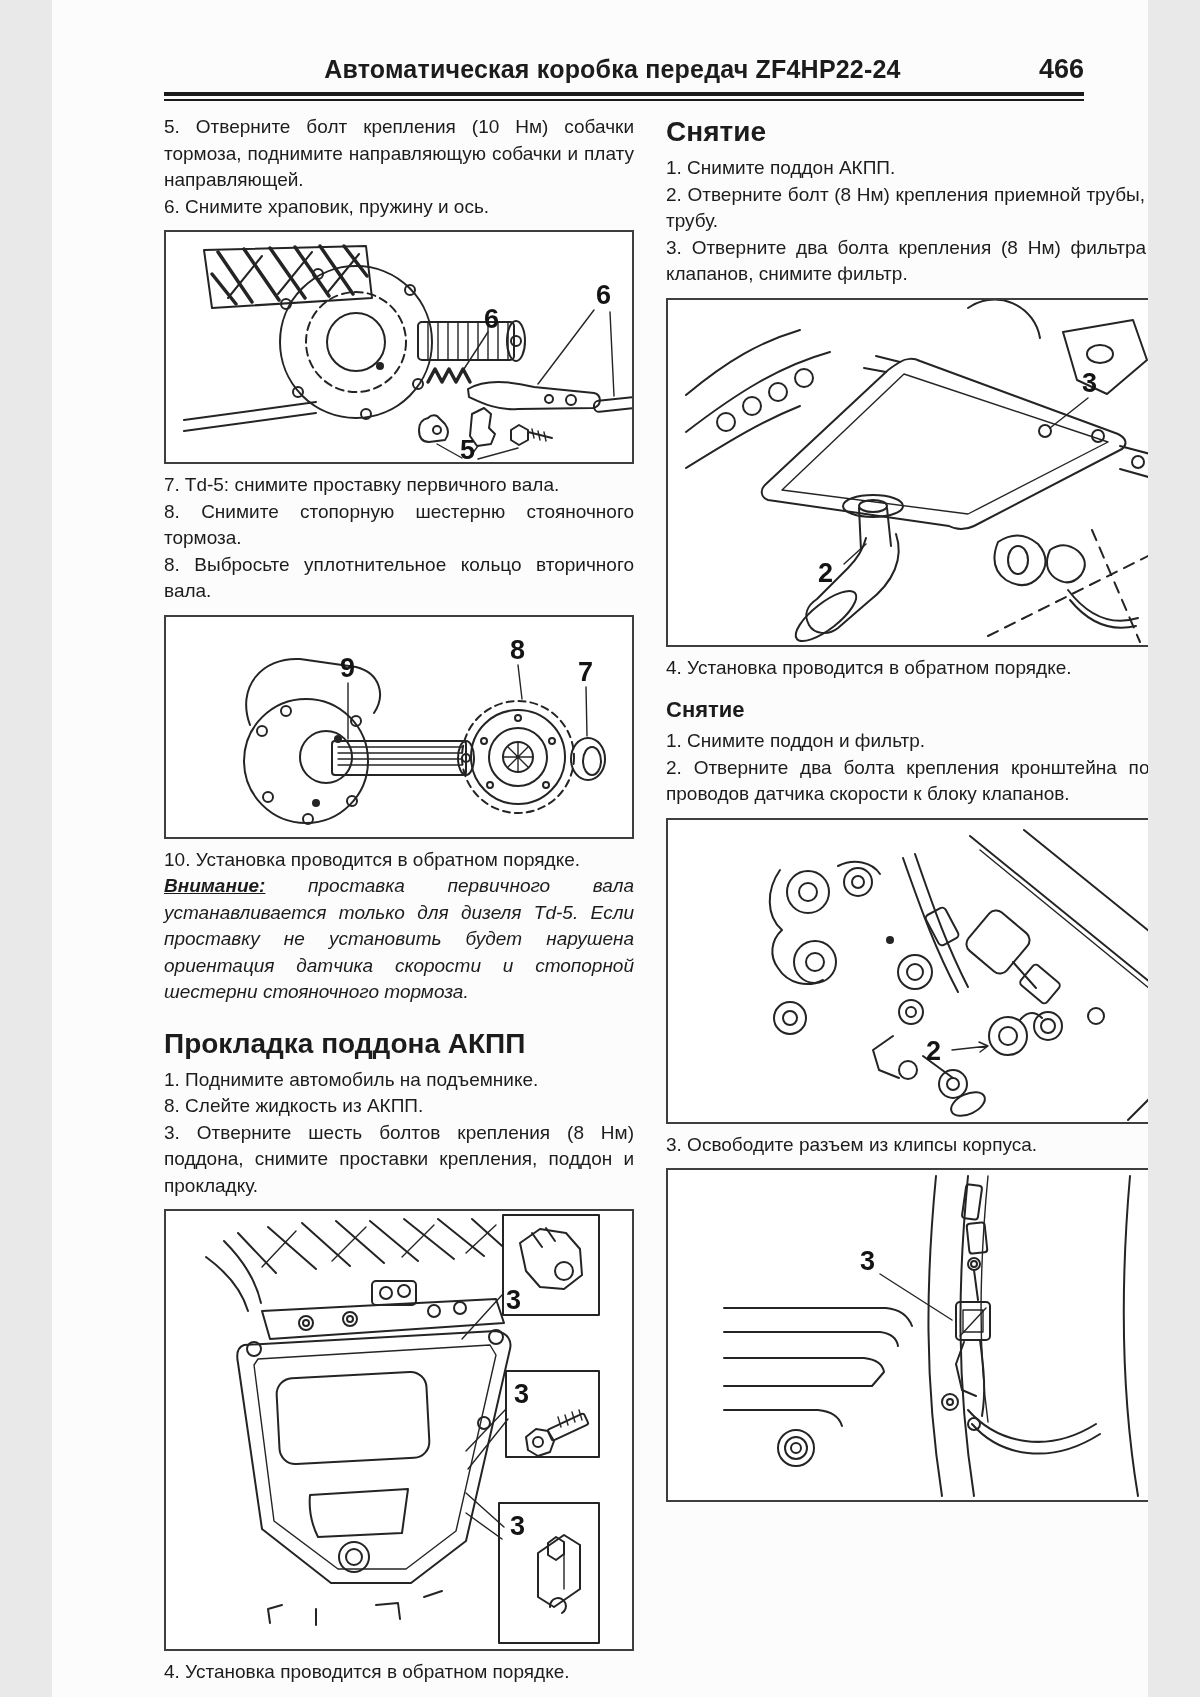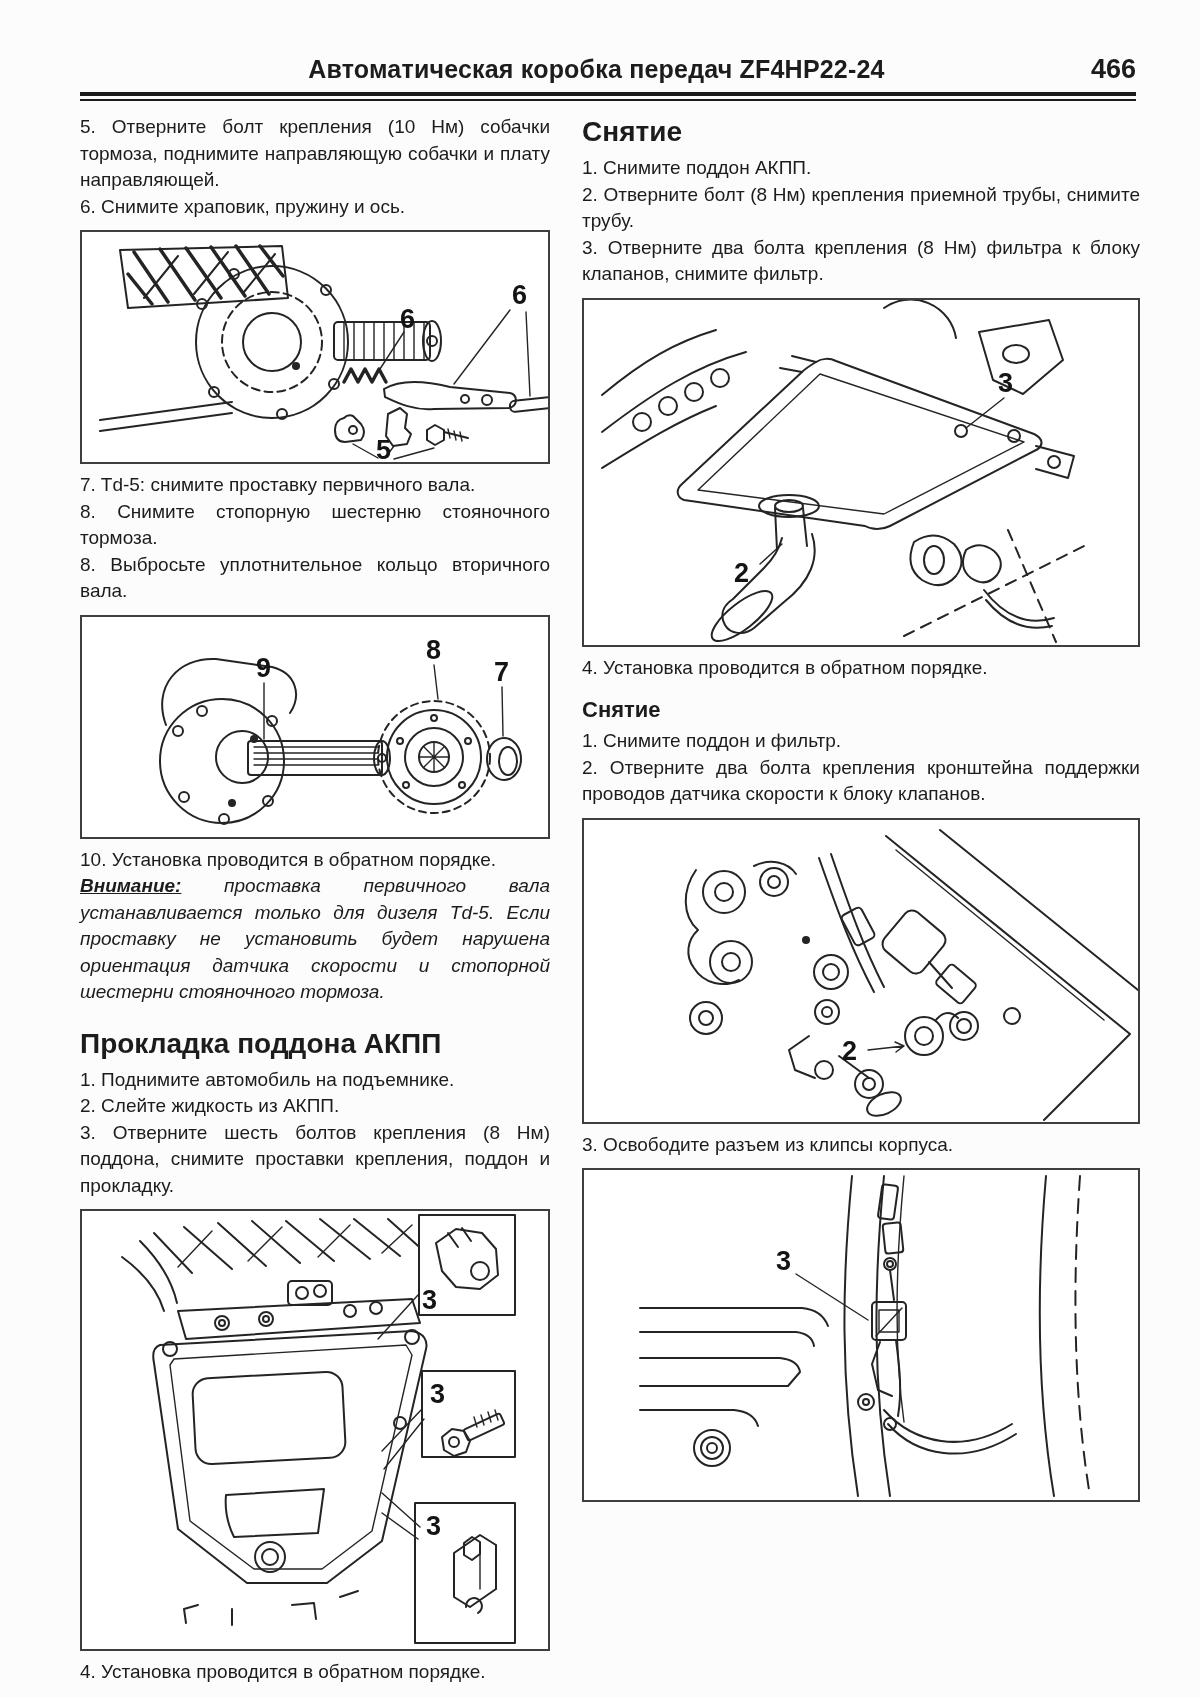--- a/index.html
+++ b/index.html
@@ -1,19 +1,19 @@
 <!DOCTYPE html>
 <html><head>
 <meta charset="utf-8">
 <style>
   html,body{margin:0;padding:0;background:#e9e9e9;}
   .page{
-    width:1200px;height:1697px;background:#fcfcfc;margin:0 auto;
+    width:1096px;height:1697px;background:#fcfcfc;margin:0 auto;
     font-family:"Liberation Sans",sans-serif;color:#1c1c1c;
-    box-sizing:border-box;padding:54px 64px 0 80px;overflow:hidden;position:relative;
+    box-sizing:border-box;padding:54px 64px 0 112px;overflow:hidden;position:relative;
   }
   
   .hdr{display:flex;align-items:baseline;}
   .hdr-title{flex:1;text-align:center;font-size:25px;font-weight:700;letter-spacing:.2px;padding-left:40px;}
   .hdr-page{font-size:27px;font-weight:700;padding-left:18px;}
   .hdr-rule{margin-top:7px;height:3px;border-top:4px solid #1b1b1b;border-bottom:2px solid #1b1b1b;}
   
   .cols{display:flex;gap:32px;margin-top:13px;}
   .col-l{width:470px;flex:none;}
   .col-r{width:558px;flex:none;}
@@ -145,21 +145,21 @@
           <text class="lbl" x="344" y="42">8</text>
           <text class="lbl" x="412" y="64">7</text>
         </svg>
       </div>
 
       <p class="step">10. Установка проводится в обратном порядке.</p>
       <p class="warn"><span class="wlabel">Внимание:</span><span> проставка первичного вала устанавливается только для дизеля Td-5. Если проставку не установить будет нарушена ориентация датчика скорости и стопорной шестерни стояночного тормоза.</span></p>
 
       <h2 class="sec">Прокладка поддона АКПП</h2>
       <p class="step">1. Поднимите автомобиль на подъемнике.</p>
-      <p class="step">2. Слейте жидкость из АКПП.</p>
+      <p class="step">8. Слейте жидкость из АКПП.</p>
       <p class="step">3. Отверните шесть болтов крепления (8 Нм) поддона, снимите проставки крепления, поддон и прокладку.</p>
 
       <div class="fig">
         <svg width="466" height="438" viewBox="0 0 466 438" class="art">
 
           <path d="M72,22 L110,62 M102,16 L150,58 M136,12 L184,55 M170,10 L218,52 M204,10 L252,50 M238,8 L288,48 M272,8 L318,45 M306,8 L344,42"></path>
           <path class="thin" d="M96,56 L130,20 M166,50 L200,16 M236,46 L268,14 M300,42 L330,14"></path>
           <path d="M58,30 C78,50 90,70 95,92 M40,46 C62,62 76,80 82,100"></path>
 
           <path d="M96,100 L330,88 L338,112 L104,128 Z"></path>

